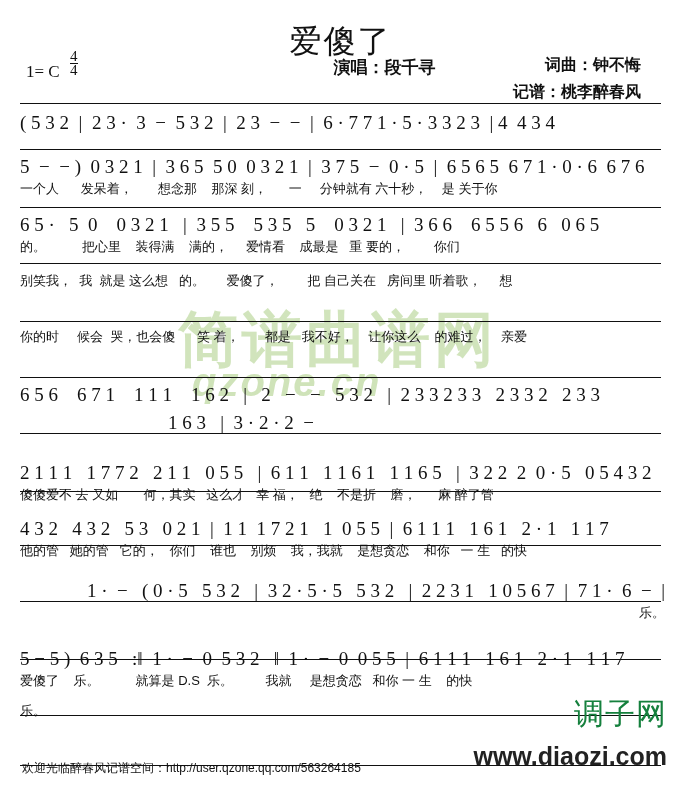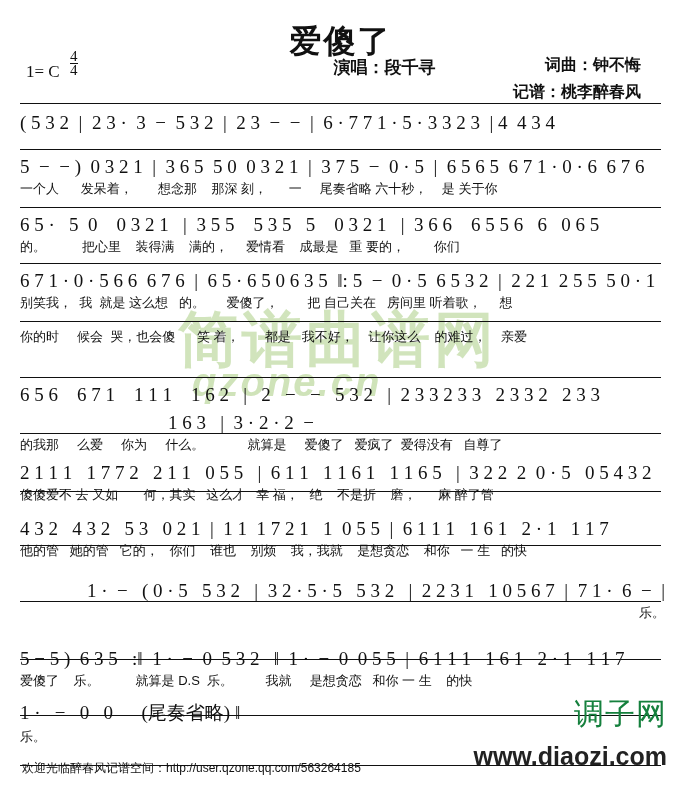--- a/index.html
+++ b/index.html
@@ -57,21 +57,21 @@
     color:#222;
     letter-spacing:0px;
     z-index:3;
   }
 
   
   .title{
     position:absolute;top:20px;left:0;width:681px;
     text-align:center;
     font-family:"Liberation Sans", sans-serif;
-    font-weight:bold;font-size:32px;letter-spacing:2px;
+    font-weight:normal;font-size:32px;letter-spacing:2px;
     z-index:2;
   }
   .singer{
     position:absolute;top:56px;left:0;width:681px;
     text-align:center;
     font-size:17px;font-weight:bold;
     font-family:"Liberation Sans", sans-serif;
     z-index:2;
     padding-left:44px;
   }
@@ -162,44 +162,42 @@
     <div class="rule" style="top:612px;"></div>
     <div class="rule" style="top:662px;"></div>
   </div>
 
   <div class="line" style="top:112px;">
     <div class="notes">( 5 3 2  |  2 3 ·  3  −  5 3 2  |  2 3  −  −  |  6 · 7 7 1 · 5 · 3 3 2 3  | 4  4 3 4</div>
   </div>
 
   <div class="line" style="top:156px;">
     <div class="notes">5  −  − )  0 3 2 1  |  3 6 5  5 0  0 3 2 1  |  3 7 5  −  0 · 5  |  6 5 6 5  6 7 1 · 0 · 6  6 7 6</div>
-    <div class="lyr">一个人      发呆着，       想念那    那深 刻，      一     尾奏省略 六十秒，    是 关于你</div>
+    <div class="lyr">一个人      发呆着，       想念那    那深 刻，      一     分钟就有 六十秒，    是 关于你</div>
   </div>
 
   <div class="line" style="top:214px;">
     <div class="notes">6 5 ·   5  0    0 3 2 1   |  3 5 5    5 3 5   5    0 3 2 1   |  3 6 6    6 5 5 6   6   0 6 5</div>
     <div class="lyr">的。          把心里    装得满    满的，     爱情看    成最是   重 要的，        你们</div>
   </div>
 
   <div class="line" style="top:270px;">
-    <div class="notes">6 7 1 · 0 · 5 6 6  6 7 6  |  6 5 · 6 5 0 6 3 5  ‖: 5  −  0 · 5  6 5 3 2  |  2 2 1  2 5 5  5 0 · 1</div>
     <div class="lyr">别笑我，  我  就是 这么想   的。      爱傻了，        把 自己关在   房间里 听着歌，     想</div>
   </div>
 
   <div class="line" style="top:326px;">
     <div class="lyr">你的时     候会  哭，也会傻      笑 着，       都是   我不好，    让你这么    的难过，    亲爱</div>
   </div>
 
   <div class="line" style="top:384px;">
     <div class="notes">6 5 6    6 7 1    1 1 1    1 6 2   |   2   −   −   5 3 2   |  2 3 3 2 3 3   2 3 3 2   2 3 3</div>
   </div>
 
   <div class="line" style="top:412px;">
     <div class="notes" style="margin-left:148px;">1 6 3   |  3 · 2 · 2  −</div>
-    <div class="lyr">的我那     么爱     你为     什么。            就算是     爱傻了   爱疯了  爱得没有   自尊了</div>
   </div>
 
   <div class="line" style="top:462px;">
     <div class="notes">2 1 1 1   1 7 7 2   2 1 1   0 5 5   |  6 1 1   1 1 6 1   1 1 6 5   |  3 2 2  2  0 · 5   0 5 4 3 2</div>
     <div class="lyr">傻傻爱不 去 又如       何，其实   这么才   幸 福，   绝    不是折    磨，      麻 醉了管</div>
   </div>
 
   <div class="line" style="top:518px;">
     <div class="notes">4 3 2   4 3 2   5 3   0 2 1  |  1 1  1 7 2 1   1  0 5 5  |  6 1 1 1   1 6 1   2 · 1   1 1 7</div>
     <div class="lyr">他的管   她的管   它的，   你们    谁也    别烦    我，我就    是想贪恋    和你   一 生   的快</div>
@@ -209,21 +207,20 @@
     <div class="notes">1 ·  −   ( 0 · 5   5 3 2   |  3 2 · 5 · 5   5 3 2   |  2 2 3 1   1 0 5 6 7  |  7 1 ·  6  −  |</div>
     <div class="lyr">乐。</div>
   </div>
 
   <div class="line" style="top:648px;">
     <div class="notes">5 − 5 )  6 3 5   :‖  1 ·  −  0  5 3 2   ‖  1 ·  −  0  0 5 5  |  6 1 1 1   1 6 1   2 · 1   1 1 7</div>
     <div class="lyr">爱傻了    乐。          就算是 D.S  乐。         我就     是想贪恋   和你 一 生    的快</div>
   </div>
 
   <div class="line" style="top:700px;">
-    <div class="notes">1 ·   −   0   0      (尾奏省略) ‖</div>
     <div class="lyr">乐。</div>
   </div>
 
   <div class="bottomnote">欢迎光临醉春风记谱空间：http://user.qzone.qq.com/563264185</div>
   <div class="wm-brand">调子网</div>
   <div class="wm-url">www.diaozi.com</div>
 
 </div>
 
 </body></html>

